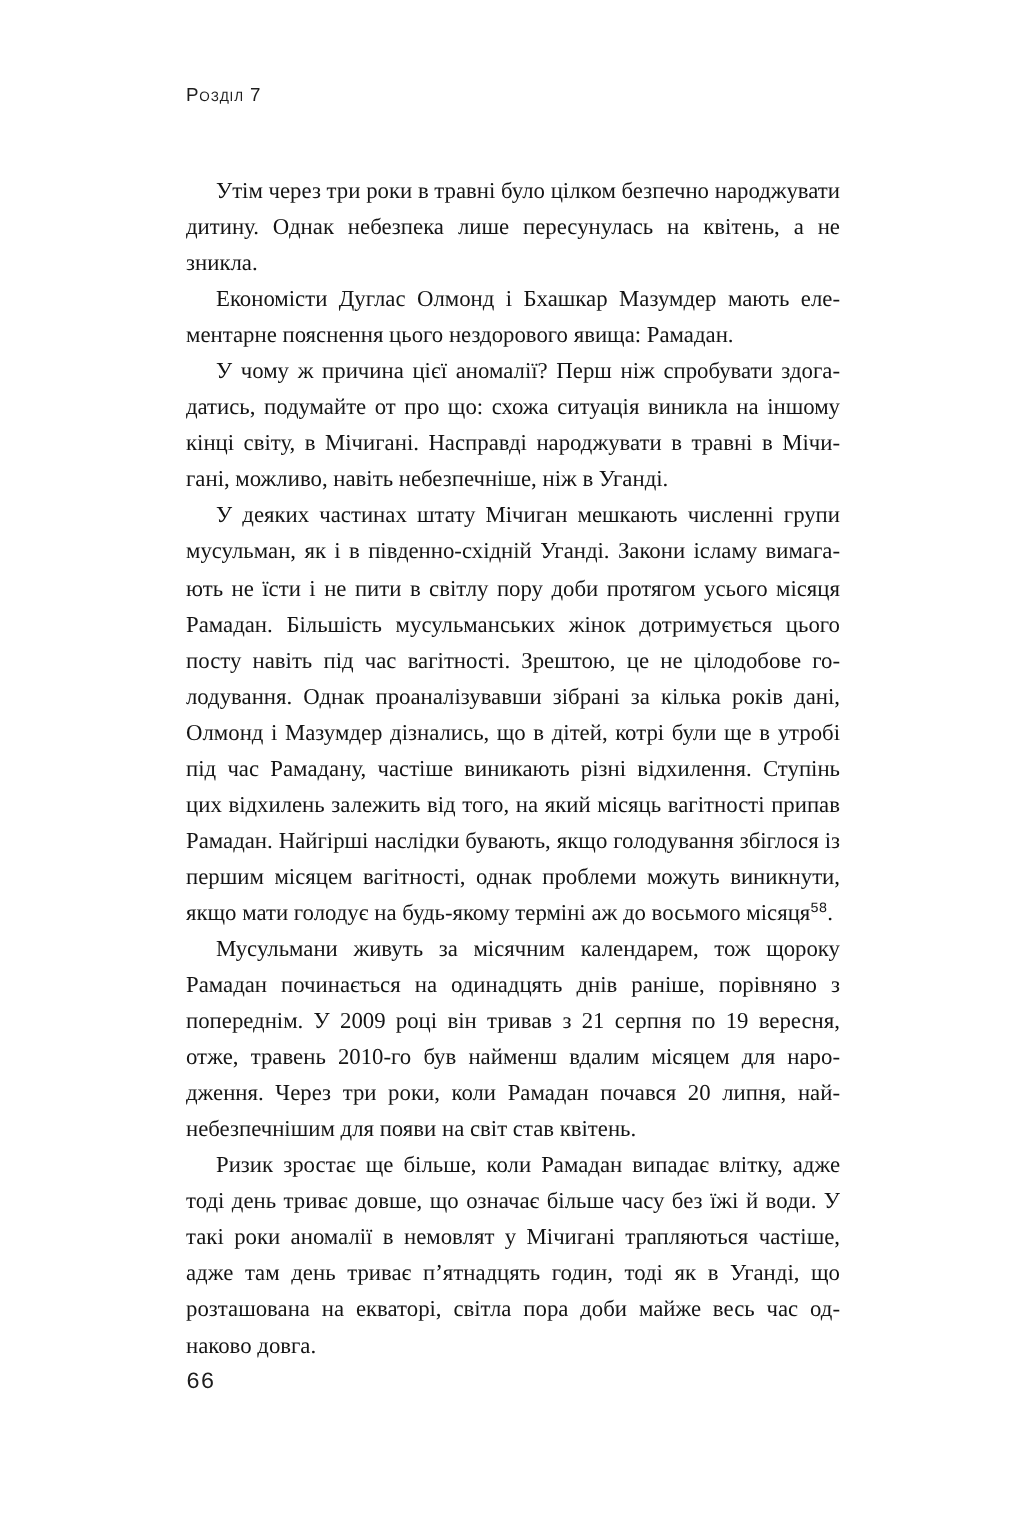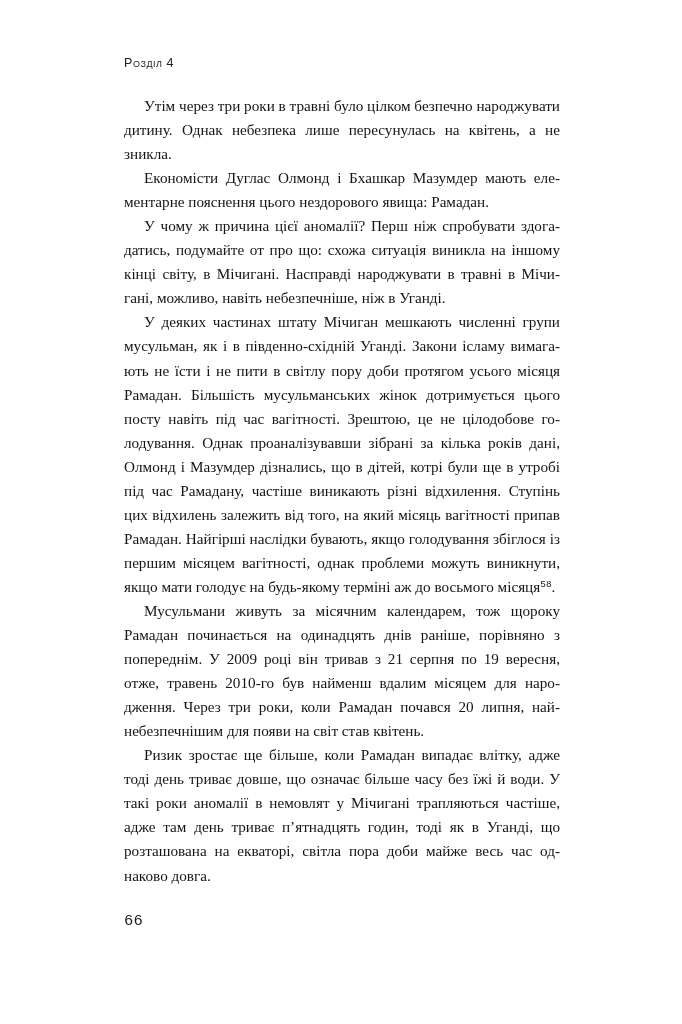--- a/index.html
+++ b/index.html
@@ -29,21 +29,21 @@
     letter-spacing: 0.55px;
     color: #1d1d1d;
     white-space: nowrap;
     font-variant: small-caps;
   }
 
   
   .textblock {
     position: absolute;
     left: 124px;
-    top: 94px;
+    top: 116px;
     width: 436px;
     font-family: "Liberation Serif", "DejaVu Serif", serif;
     font-size: 15.2px;
     line-height: 24.05px;
     color: #141414;
     text-align: justify;
     text-justify: inter-word;
     -webkit-font-smoothing: antialiased;
   }
 
@@ -75,21 +75,21 @@
     font-size: 15.5px;
     color: #1d1d1d;
     letter-spacing: 0.3px;
   }
 </style>
 </head>
 <body>
 
 <div class="page">
 
-  <div class="running-head">Розділ 4</div>
+  <div class="running-head">Розділ 7</div>
 
   <div class="textblock">
 
     <p>Утім через три роки в травні було цілком безпечно народжу­вати дитину. Однак небезпека лише пересунулась на квітень, а не зникла.</p>
 
     <p>Економісти Дуглас Олмонд і Бхашкар Мазумдер мають еле­ментарне пояснення цього нездорового явища: Рамадан.</p>
 
     <p>У чому ж причина цієї аномалії? Перш ніж спробувати здога­датись, подумайте от про що: схожа ситуація виникла на іншому кінці світу, в Мічигані. Насправді народжувати в травні в Мічи­гані, можливо, навіть небезпечніше, ніж в Уганді.</p>
 
     <p><span>У деяких частинах штату Мічиган мешкають численні групи мусульман, як і в південно-східній Уганді. Закони ісламу вимага­ють не їсти і не пити в світлу пору доби протягом усього місяця Рамадан. Більшість мусульманських жінок дотримується цього посту навіть під час вагітності. Зрештою, це не цілодобове го­лодування. Однак проаналізувавши зібрані за кілька років дані, Олмонд і Мазумдер дізнались, що в дітей, котрі були ще в утробі під час Рамадану, частіше виникають різні відхилення. Ступінь цих відхилень залежить від того, на який місяць вагітності при­пав Рамадан. Найгірші наслідки бувають, якщо голодування збіглося із першим місяцем вагітності, однак проблеми можуть виникнути, якщо мати голодує на будь-якому терміні аж до вось­мого місяця</span><sup class="fnref">58</sup><span>.</span></p>

